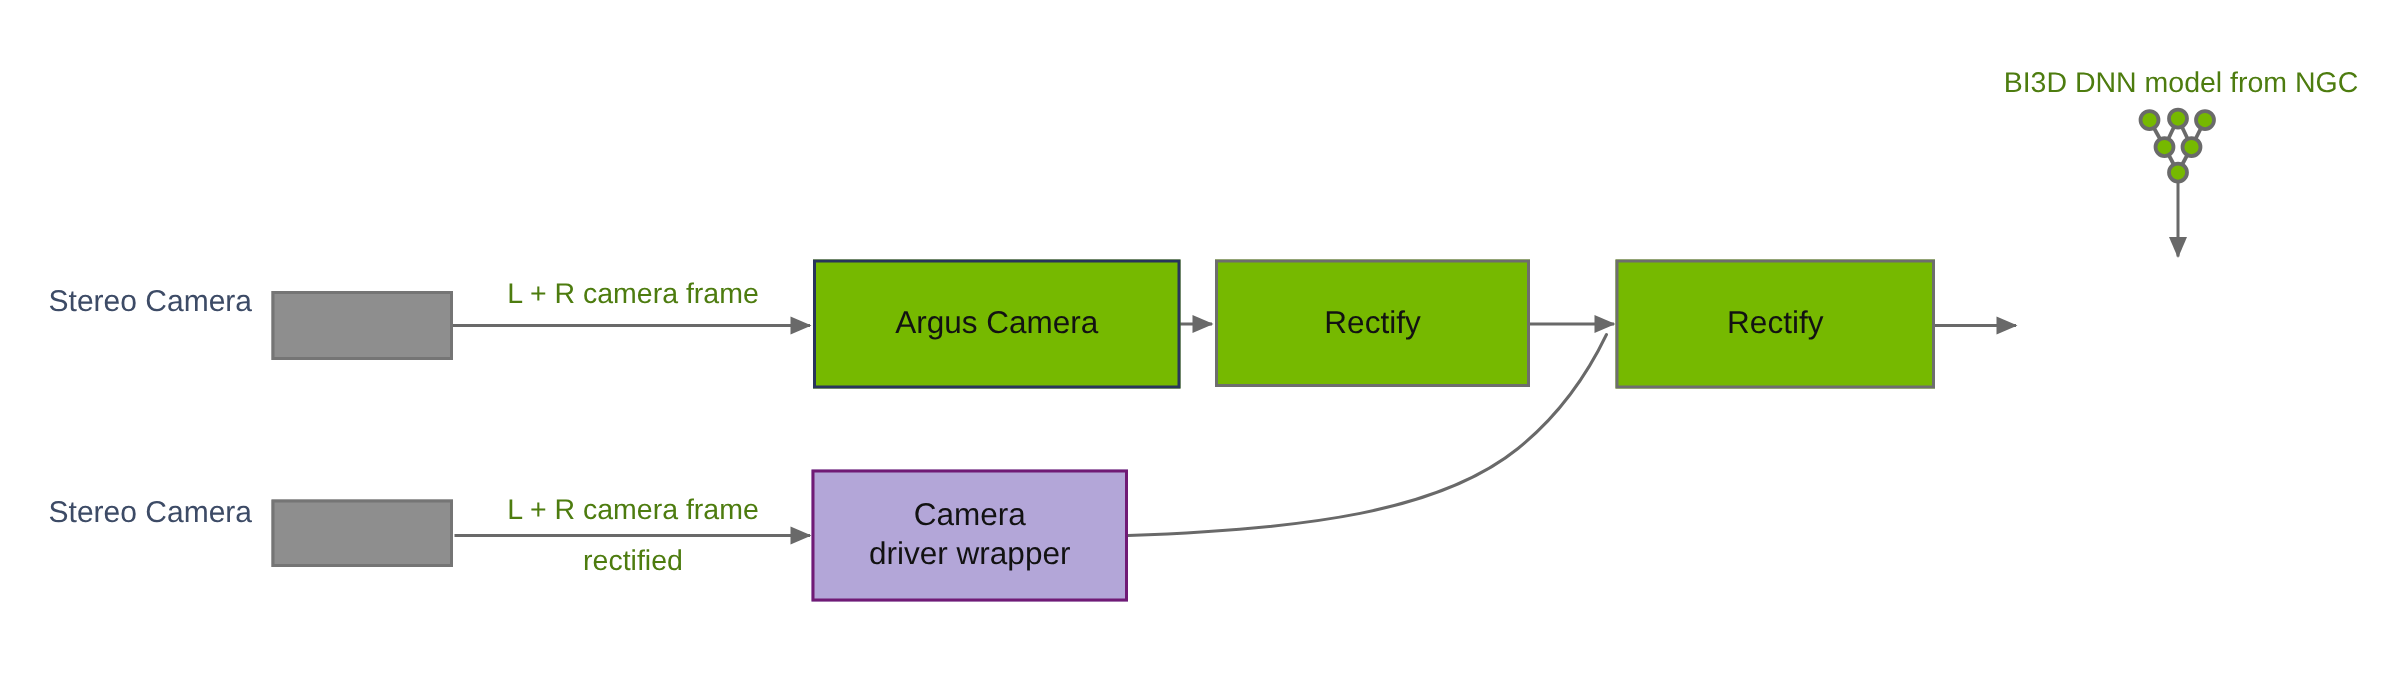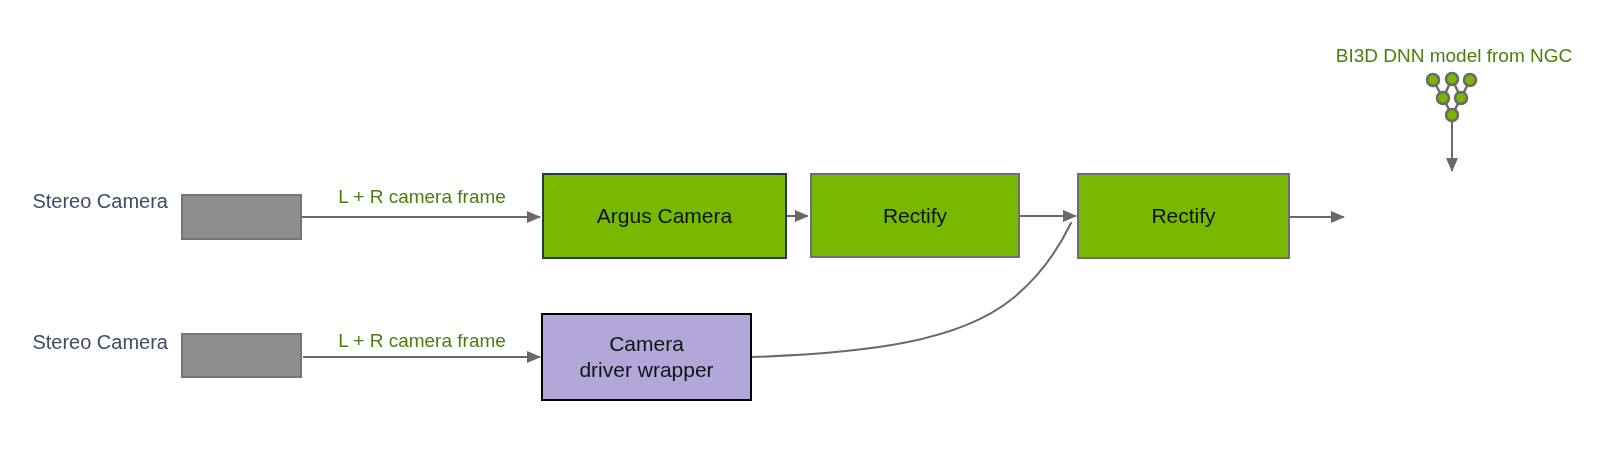--- a/index.html
+++ b/index.html
@@ -8,21 +8,21 @@
     font-family:"Liberation Sans",sans-serif;overflow:hidden;
   }
   .connector-layer{position:absolute;left:0;top:0;width:1600px;height:450px;}
   .node{
     position:absolute;box-sizing:border-box;display:flex;flex-direction:column;
     align-items:center;justify-content:center;text-align:center;
     font-size:21px;color:#121212;line-height:26px;
   }
   .node.green{background:#76b900;border:2px solid #6e6e6e;}
   .node.green.navy{border-color:#28355b;}
-  .node.purple{background:#b3a6d8;border:2px solid #000000;}
+  .node.purple{background:#b3a6d8;border:2px solid #701a75;}
   .camera-box{
     position:absolute;box-sizing:border-box;background:#8e8e8e;border:2px solid #757575;
   }
   .side-label{
     position:absolute;color:#3d4b66;font-size:20px;line-height:23px;text-align:right;
   }
   .side-label .iface{font-style:italic;display:block;}
   .side-label .name{display:block;}
   .flow-label{
     position:absolute;color:#4d7c0f;font-size:19px;text-align:center;line-height:21px;
@@ -71,20 +71,21 @@
     <span class="name">Stereo Camera</span>
   </div>
   <div class="camera-box" style="left:181px;top:194px;width:121px;height:46px;"></div>
   <div class="flow-label" style="left:308px;top:186px;width:228px;">L + R camera frame</div>
 
   <div class="side-label" style="left:18px;top:331px;width:150px;">
     <span class="name">Stereo Camera</span>
   </div>
   <div class="camera-box" style="left:181px;top:333px;width:121px;height:45px;"></div>
   <div class="flow-label" style="left:308px;top:330px;width:228px;">L + R camera frame</div>
+  <div class="flow-label" style="left:308px;top:364px;width:228px;">rectified</div>
 
   <div class="node green navy" style="left:542px;top:173px;width:245px;height:86px;">
     <span>Argus Camera</span>
   </div>
 
   <div class="node green" style="left:810px;top:173px;width:210px;height:85px;">
     <span>Rectify</span>
   </div>
 
   <div class="node green" style="left:1077px;top:173px;width:213px;height:86px;">

